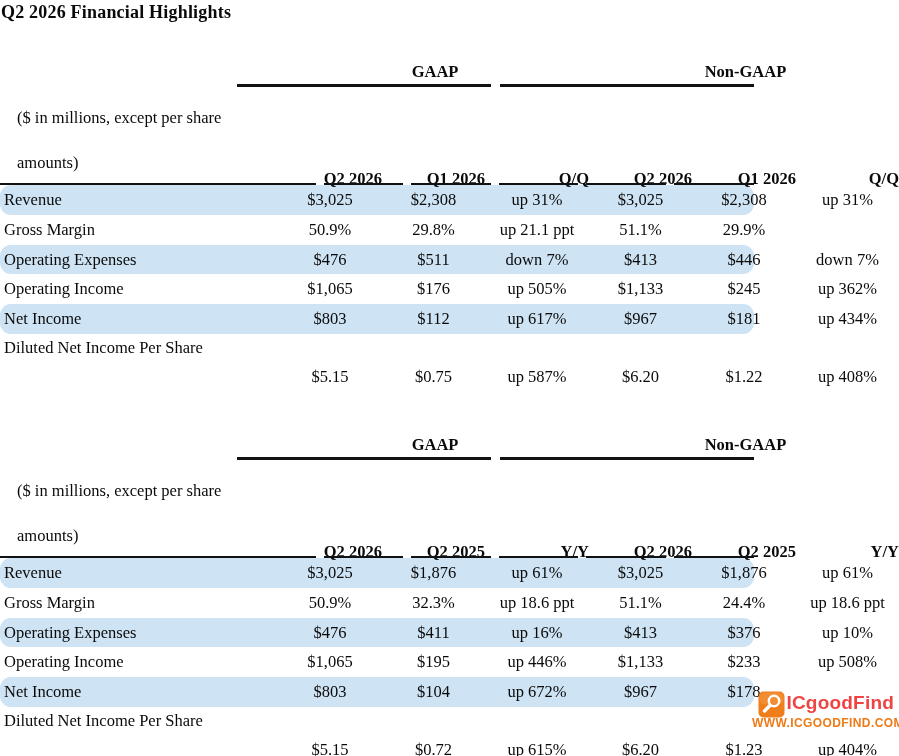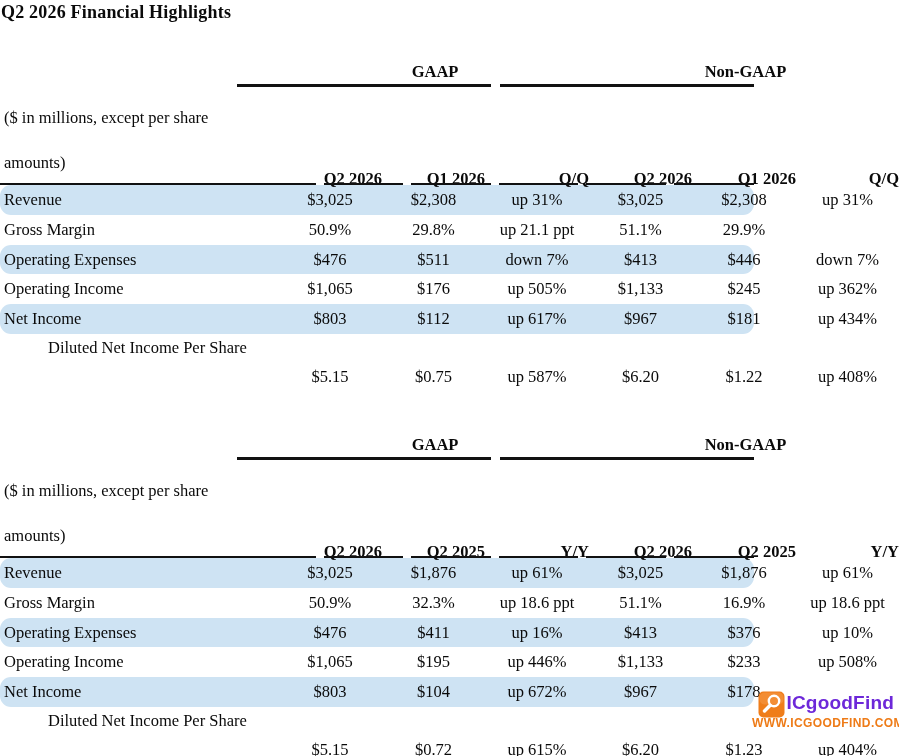--- a/index.html
+++ b/index.html
@@ -50,20 +50,21 @@
     grid-template-columns: 278px 104px 103px 104px 103px 104px 103px;
     height: 96px;
   }
   .note {
     grid-column: 1;
     align-self: start;
     padding: 8px 0 8px 4px;
     line-height: 45px;
     font-size: 16.5px;
     white-space: nowrap;
+    margin-left: 13px;
   }
   .colhead {
     align-self: end;
     text-align: right;
     font-weight: bold;
     font-size: 16.5px;
     padding-bottom: 4px;
     white-space: nowrap;
   }
   .header-rule { display: flex; gap: 8px; height: 2.5px; }
@@ -80,37 +81,37 @@
     display: grid;
     grid-template-columns: 278px 104px 103px 104px 103px 104px 103px;
     height: 29.8px;
     line-height: 29.8px;
     font-size: 16.5px;
     border-radius: 11px;
   }
   .drow.shaded { background: #cee3f3; }
   .rlabel { padding-left: 4px; white-space: nowrap; }
   .val { text-align: center; white-space: nowrap; }
-  .drow.label-line { height: 28px; line-height: 28px; padding-left: 44px; }
+  .drow.label-line { height: 28px; line-height: 28px; }
   .drow.values-line { height: 30px; line-height: 30px; }
 
   
   .watermark {
     position: absolute;
     left: 752px;
     top: 691px;
     width: 142px;
     font-family: "Liberation Sans", sans-serif;
     text-align: right;
     line-height: 1;
   }
   .wm-top { display: flex; align-items: center; justify-content: flex-end; gap: 1px; }
   .wm-icon { width: 27px; height: 27px; flex: 0 0 27px; margin-bottom: -4px; }
   .wm-name {
-    color: #6d28d9;
+    color: #ef4444;
     font-weight: bold;
     font-size: 19px;
     letter-spacing: 0.2px;
   }
   .wm-url {
     margin-top: 3px;
     color: #ee7b17;
     font-weight: bold;
     font-size: 12px;
     letter-spacing: 0.4px;
@@ -264,21 +265,21 @@
       <div class="val">$3,025</div>
       <div class="val">$1,876</div>
       <div class="val">up 61%</div>
     </div>
     <div class="drow">
       <div class="rlabel">Gross Margin</div>
       <div class="val">50.9%</div>
       <div class="val">32.3%</div>
       <div class="val">up 18.6 ppt</div>
       <div class="val">51.1%</div>
-      <div class="val">16.9%</div>
+      <div class="val">24.4%</div>
       <div class="val">up 18.6 ppt</div>
     </div>
     <div class="drow shaded">
       <div class="rlabel">Operating Expenses</div>
       <div class="val">$476</div>
       <div class="val">$411</div>
       <div class="val">up 16%</div>
       <div class="val">$413</div>
       <div class="val">$376</div>
       <div class="val">up 10%</div>

